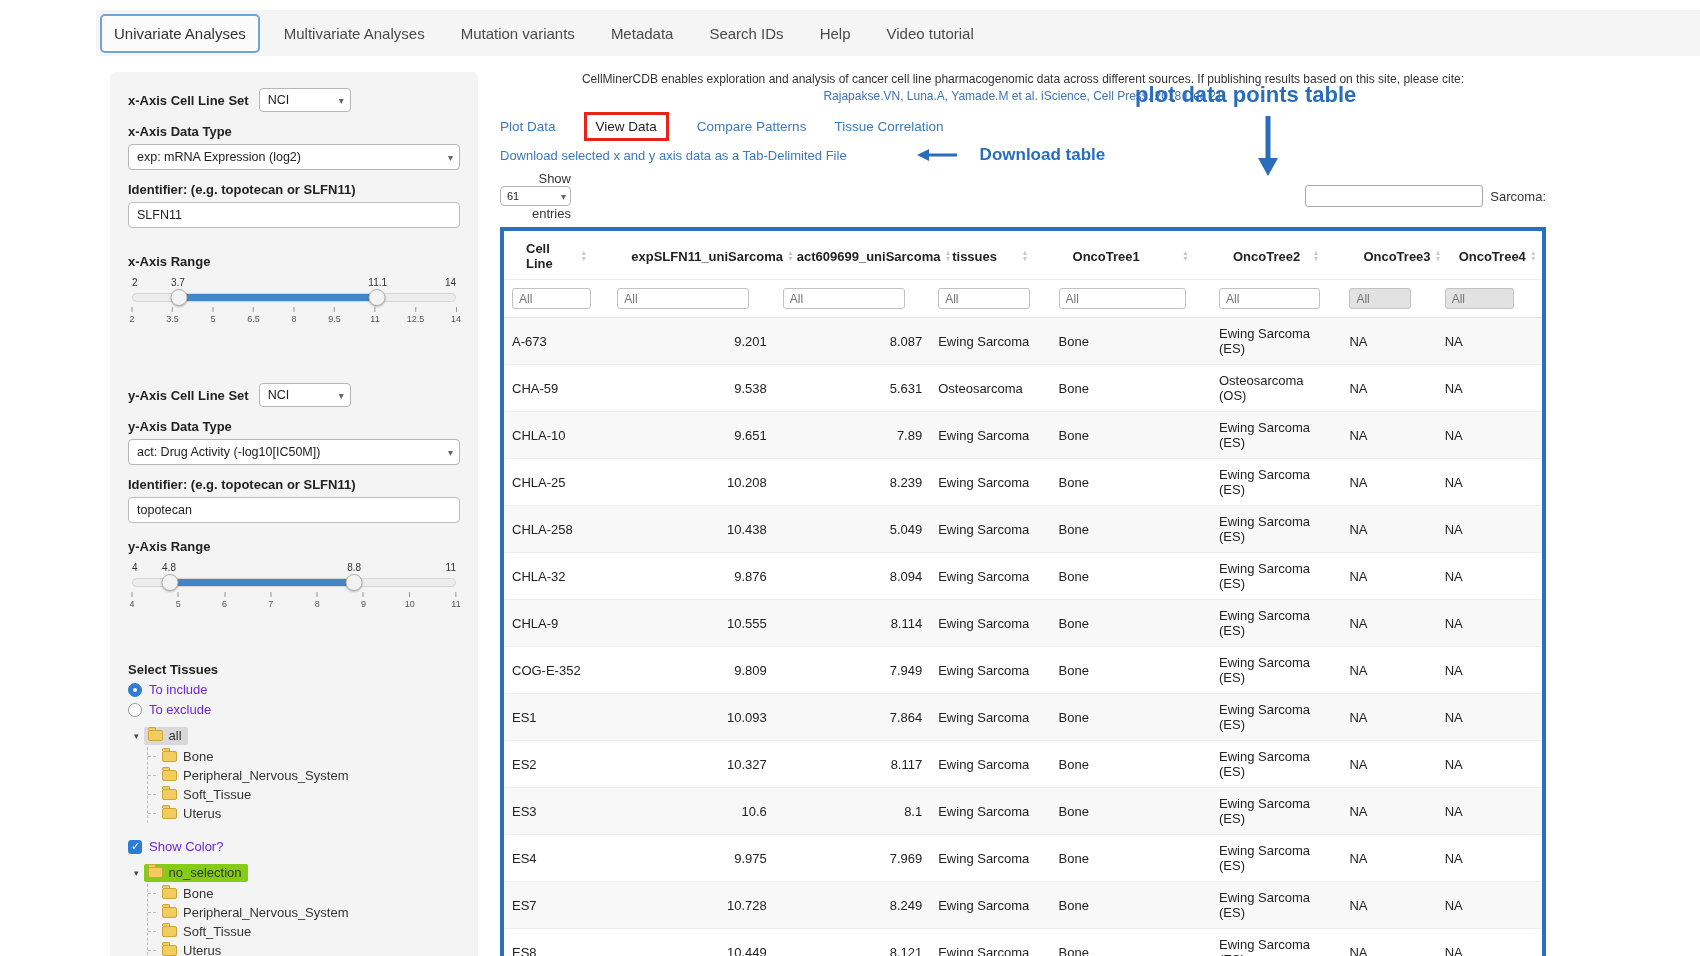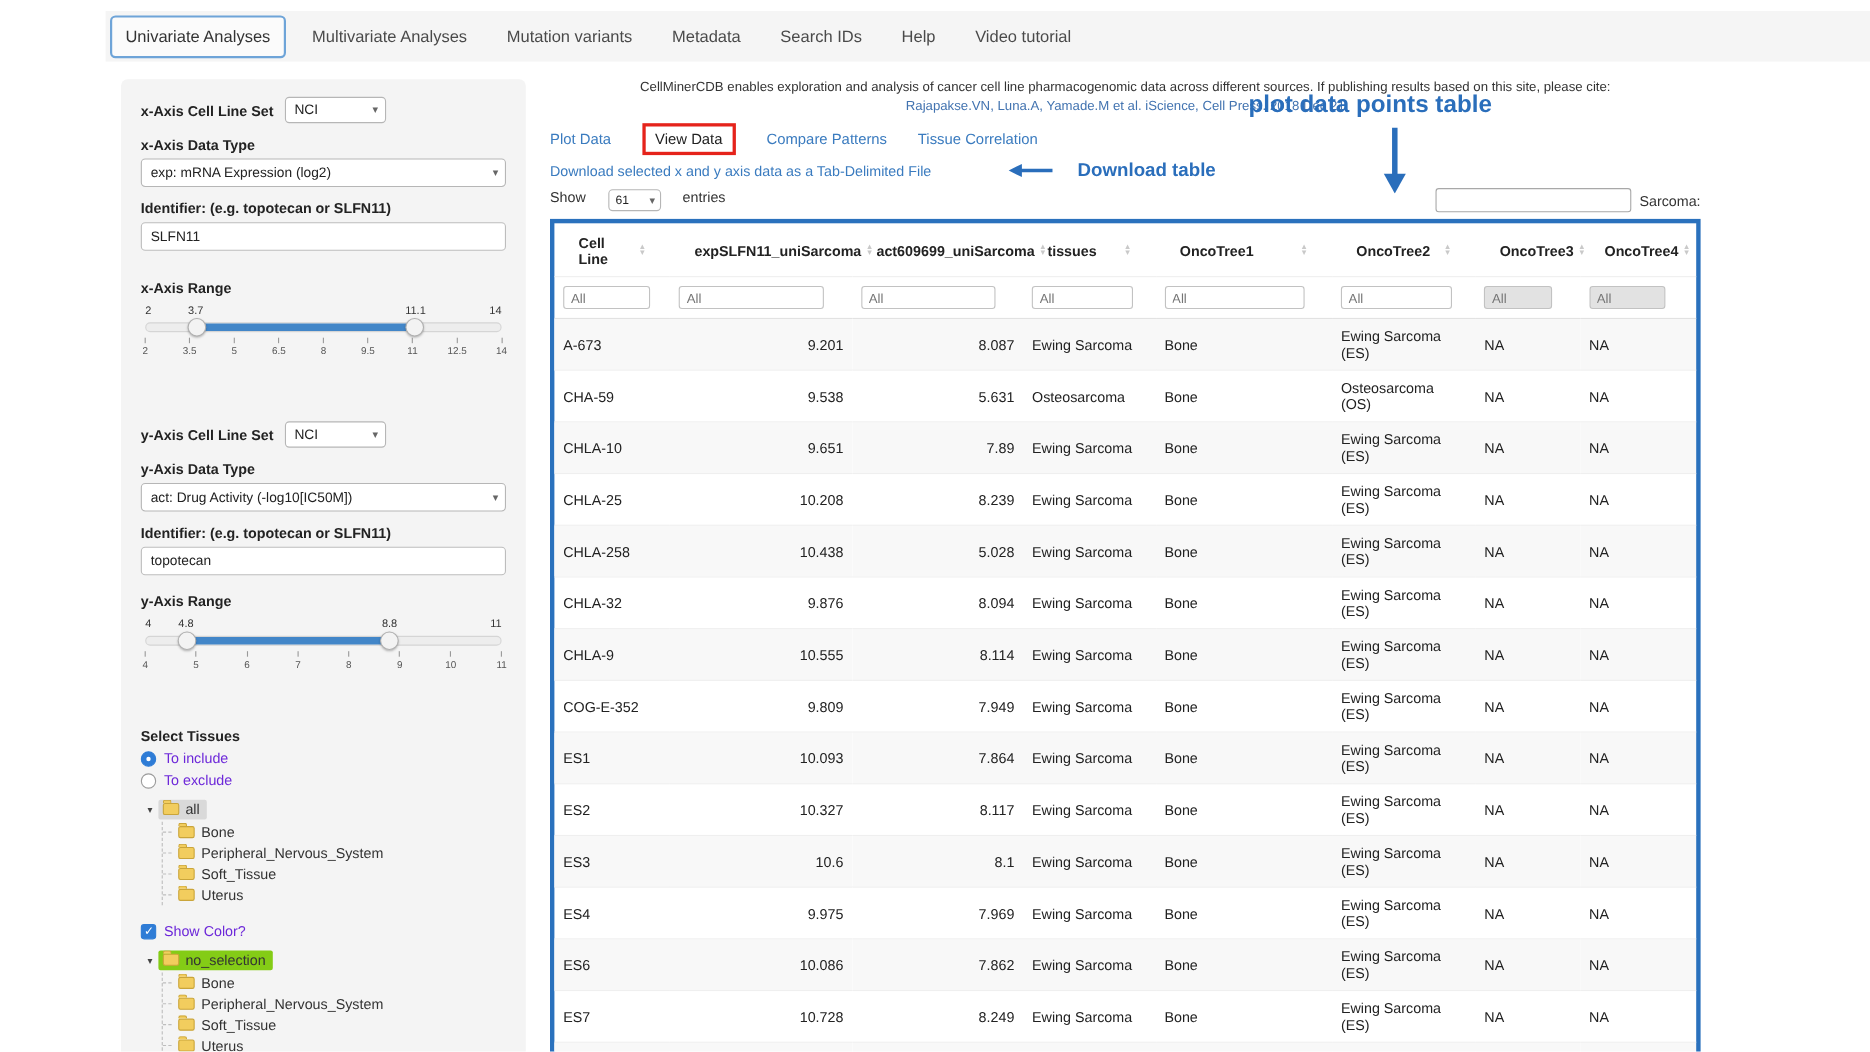--- a/index.html
+++ b/index.html
@@ -28,21 +28,21 @@
   .inline-row { display:flex; align-items:center; gap:10px; margin:0 0 4px; }
   .inline-row label.fld { margin:0; }
   .sel {
     background:#fff; border:1px solid #b6b6b6; border-radius:4px; height:24px;
     display:flex; align-items:center; justify-content:space-between;
     padding:0 6px 0 8px; font-size:12.5px; color:#222; cursor:pointer;
   }
   .sel .chev { color:#666; font-size:10px; margin-left:6px; }
   .sel.small { width:92px; }
   .sel.full { width:100%; height:26px; }
-  .sel.tiny { width:48px; height:20px; font-size:11px; padding:0 4px 0 6px; }
+  .sel.tiny { width:71px; height:20px; font-size:11px; padding:0 4px 0 6px; }
   .txt {
     width:100%; height:26px; border:1px solid #bdbdbd; border-radius:4px;
     padding:0 8px; font-size:12.5px; font-family:inherit; color:#222; background:#fff;
   }
 
   
   .slider { position:relative; margin:24px 4px 0; height:56px; }
   .lab { position:absolute; top:-16px; font-size:10px; color:#333; }
   .lab-min { left:0; } .lab-max { right:0; }
   .lab-low,.lab-high { transform:translateX(-50%); }
@@ -86,21 +86,21 @@
   .citation-ref { text-align:center; font-size:12px; color:#4273b0; margin-top:3px; cursor:pointer; }
   .viewtabs { display:flex; align-items:center; gap:28px; margin-top:9px; font-size:13.5px; min-height:28px; }
   .vtab { color:#3a7bbf; cursor:pointer; }
   .vtab.active { color:#222; border:3px solid #e5231b; padding:4px 9px; }
   .dl-row { display:flex; align-items:center; margin-top:4px; height:20px;gap:13px; }
   .dl-link { color:#3a7bbf; font-size:13px; cursor:pointer; }
   .ann { color:#2a6ebb; font-weight:bold; }
   .ann-download { font-size:17px; margin-left:10px; white-space:nowrap; }
   .arrow-left { margin-left:55px; flex:0 0 auto; }
   .entries-row { display:flex; align-items:center; justify-content:space-between; margin-top:6px; font-size:13px; color:#333; }
-  .entries-left { display:flex; align-items:flex-start; gap:20px; }
+  .entries-left { display:flex; align-items:flex-end; gap:0;flex-direction:column; }
   .search-right { display:flex; align-items:center; gap:7px; }
   .search-input { width:178px; height:22px; border:1px solid #a8a8a8; border-radius:3px; background:#fff; font-family:inherit; padding:0 6px; }
 
   
   .table-wrap { border:4px solid #2a71bd; margin-top:6px; background:#fff; }
   table.data { width:100%; border-collapse:collapse; font-size:13px; table-layout:fixed; }
   table.data th { text-align:left; padding:10px 22px 8px; font-weight:bold; color:#222; cursor:pointer; }
   .th-inner { display:flex; align-items:center; justify-content:space-between; gap:4px; }
   .sort-icon { color:#c9c9c9; flex:0 0 auto; }
   .sort-icon b { display:block; font-weight:normal; font-size:7px; line-height:6px; }
@@ -460,21 +460,21 @@
               <td class="num">8.239</td>
               <td>Ewing Sarcoma</td>
               <td>Bone</td>
               <td>Ewing Sarcoma (ES)</td>
               <td>NA</td>
               <td>NA</td>
             </tr>
             <tr>
               <td>CHLA-258</td>
               <td class="num">10.438</td>
-              <td class="num">5.028</td>
+              <td class="num">5.049</td>
               <td>Ewing Sarcoma</td>
               <td>Bone</td>
               <td>Ewing Sarcoma (ES)</td>
               <td>NA</td>
               <td>NA</td>
             </tr>
             <tr>
               <td>CHLA-32</td>
               <td class="num">9.876</td>
               <td class="num">8.094</td>
@@ -531,30 +531,20 @@
               <td>Ewing Sarcoma</td>
               <td>Bone</td>
               <td>Ewing Sarcoma (ES)</td>
               <td>NA</td>
               <td>NA</td>
             </tr>
             <tr>
               <td>ES4</td>
               <td class="num">9.975</td>
               <td class="num">7.969</td>
-              <td>Ewing Sarcoma</td>
-              <td>Bone</td>
-              <td>Ewing Sarcoma (ES)</td>
-              <td>NA</td>
-              <td>NA</td>
-            </tr>
-            <tr>
-              <td>ES6</td>
-              <td class="num">10.086</td>
-              <td class="num">7.862</td>
               <td>Ewing Sarcoma</td>
               <td>Bone</td>
               <td>Ewing Sarcoma (ES)</td>
               <td>NA</td>
               <td>NA</td>
             </tr>
             <tr>
               <td>ES7</td>
               <td class="num">10.728</td>
               <td class="num">8.249</td>

